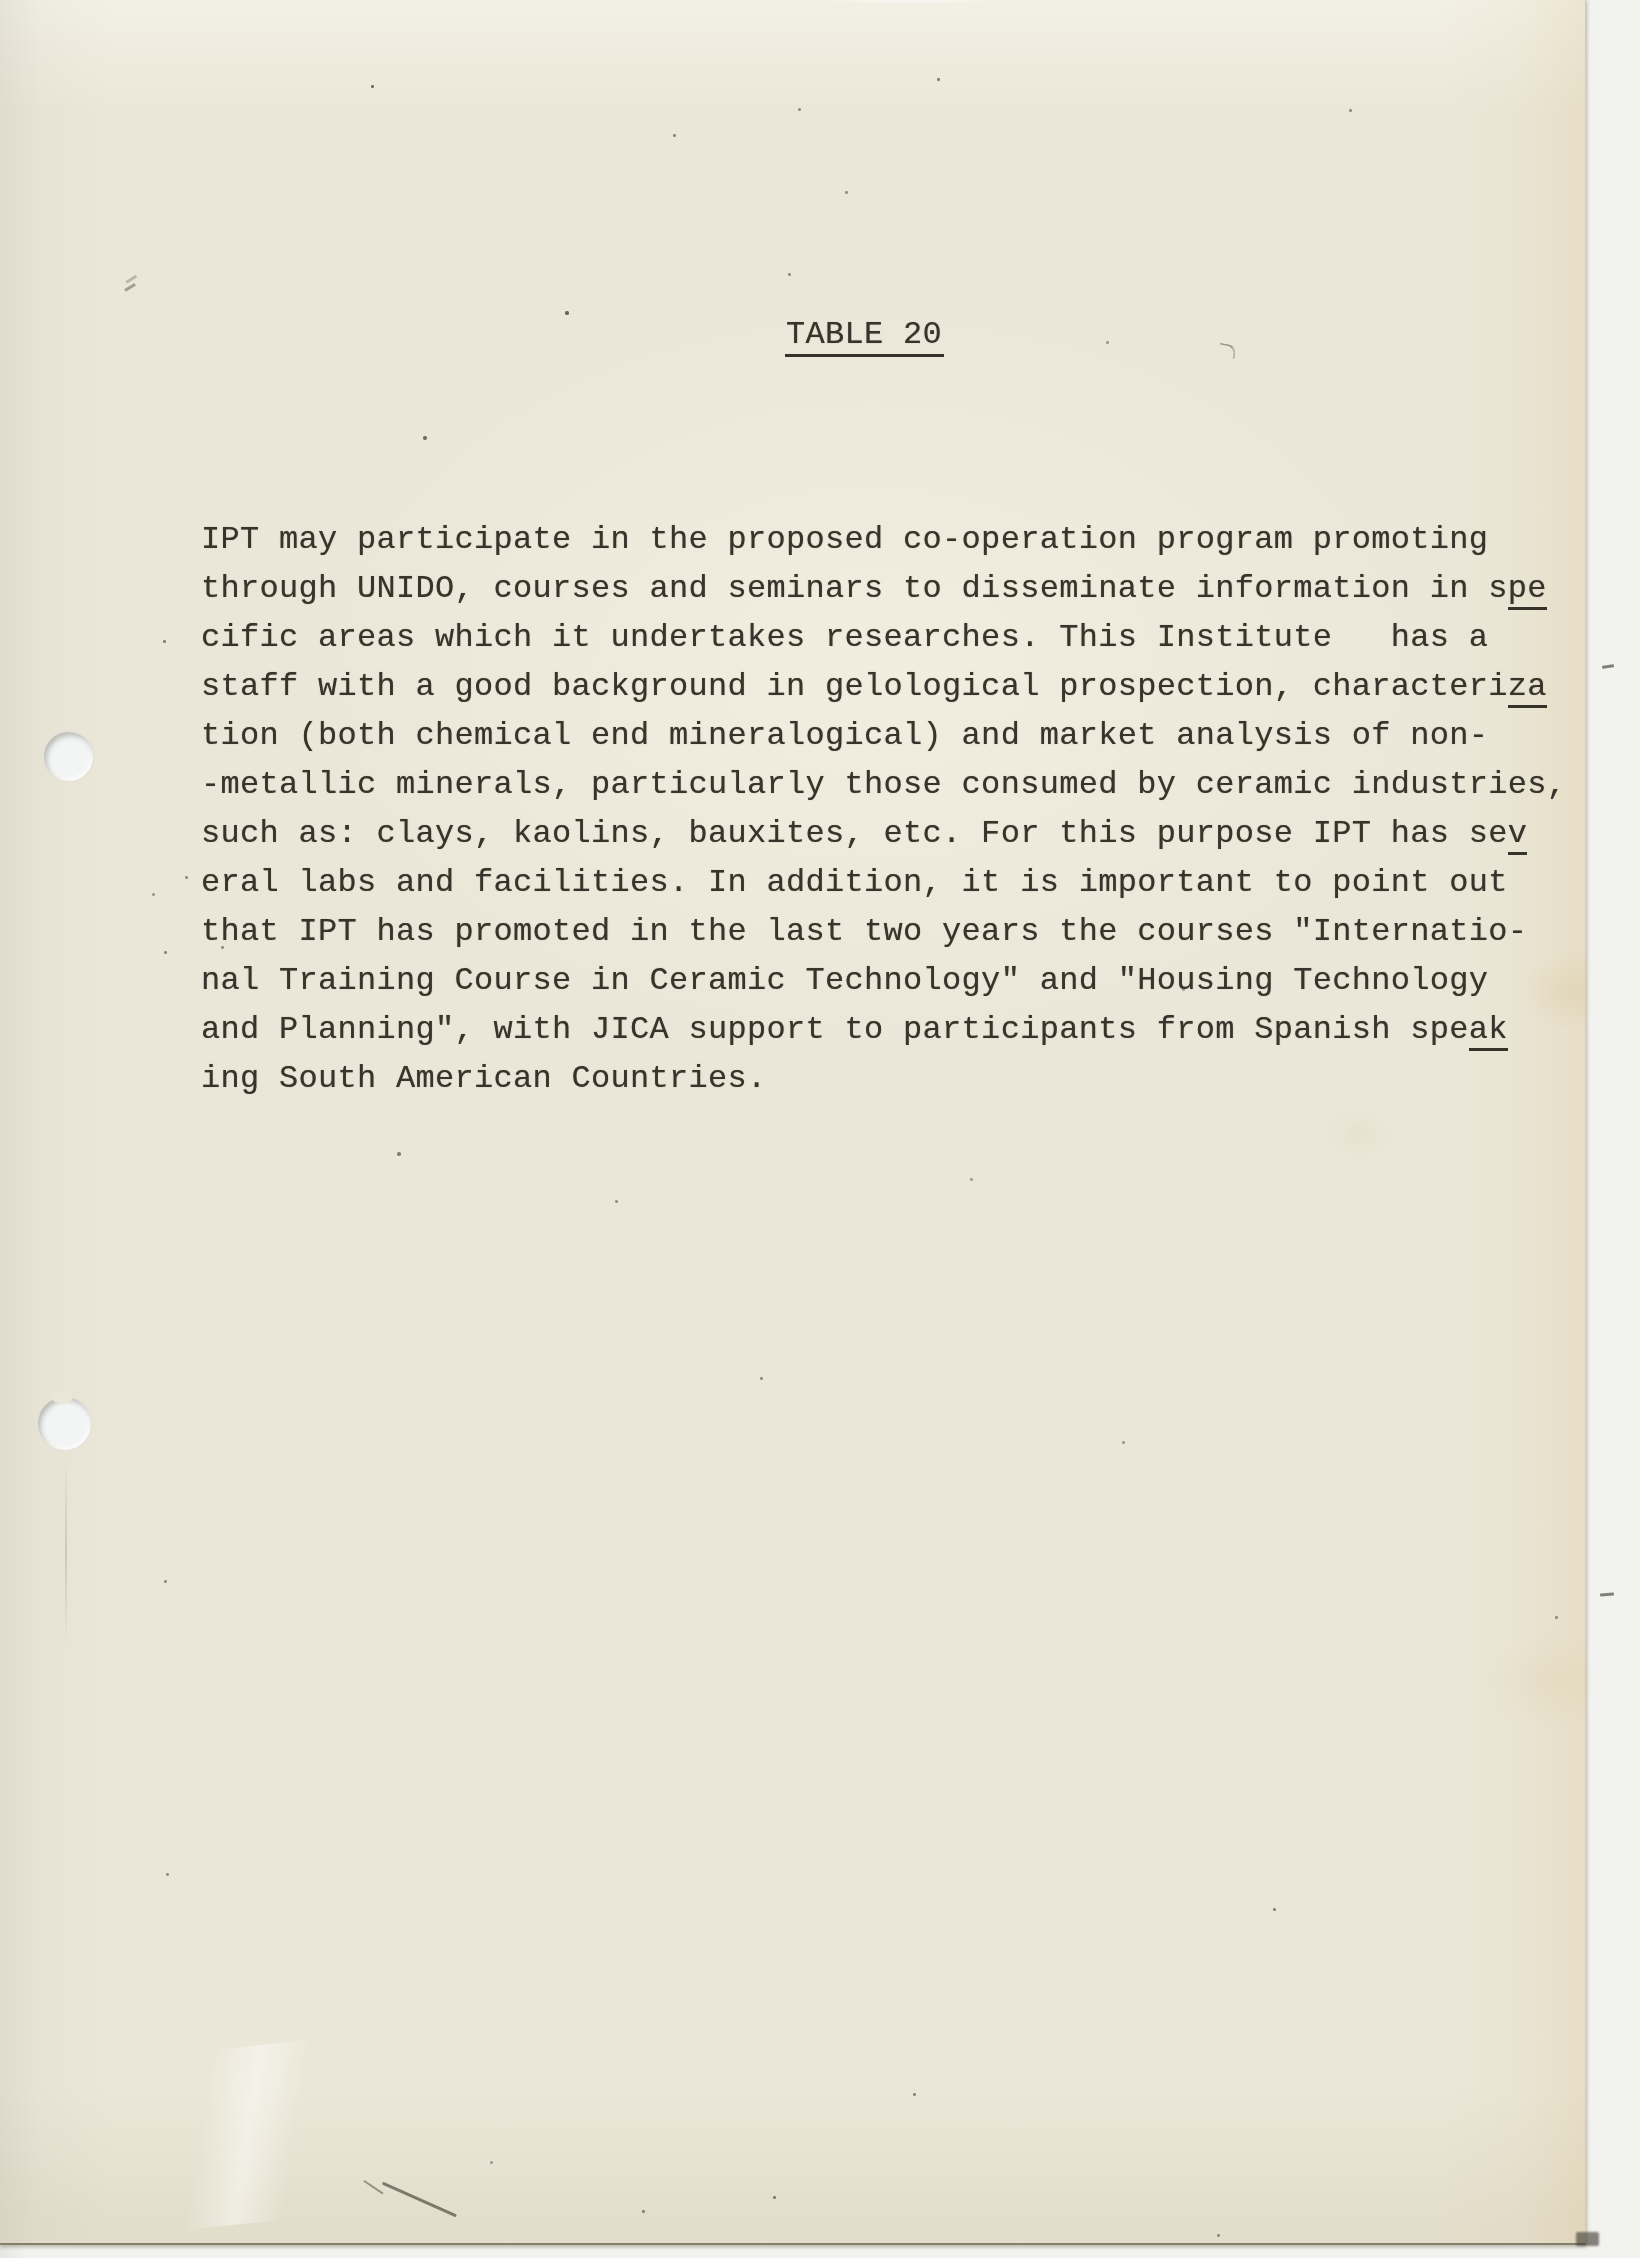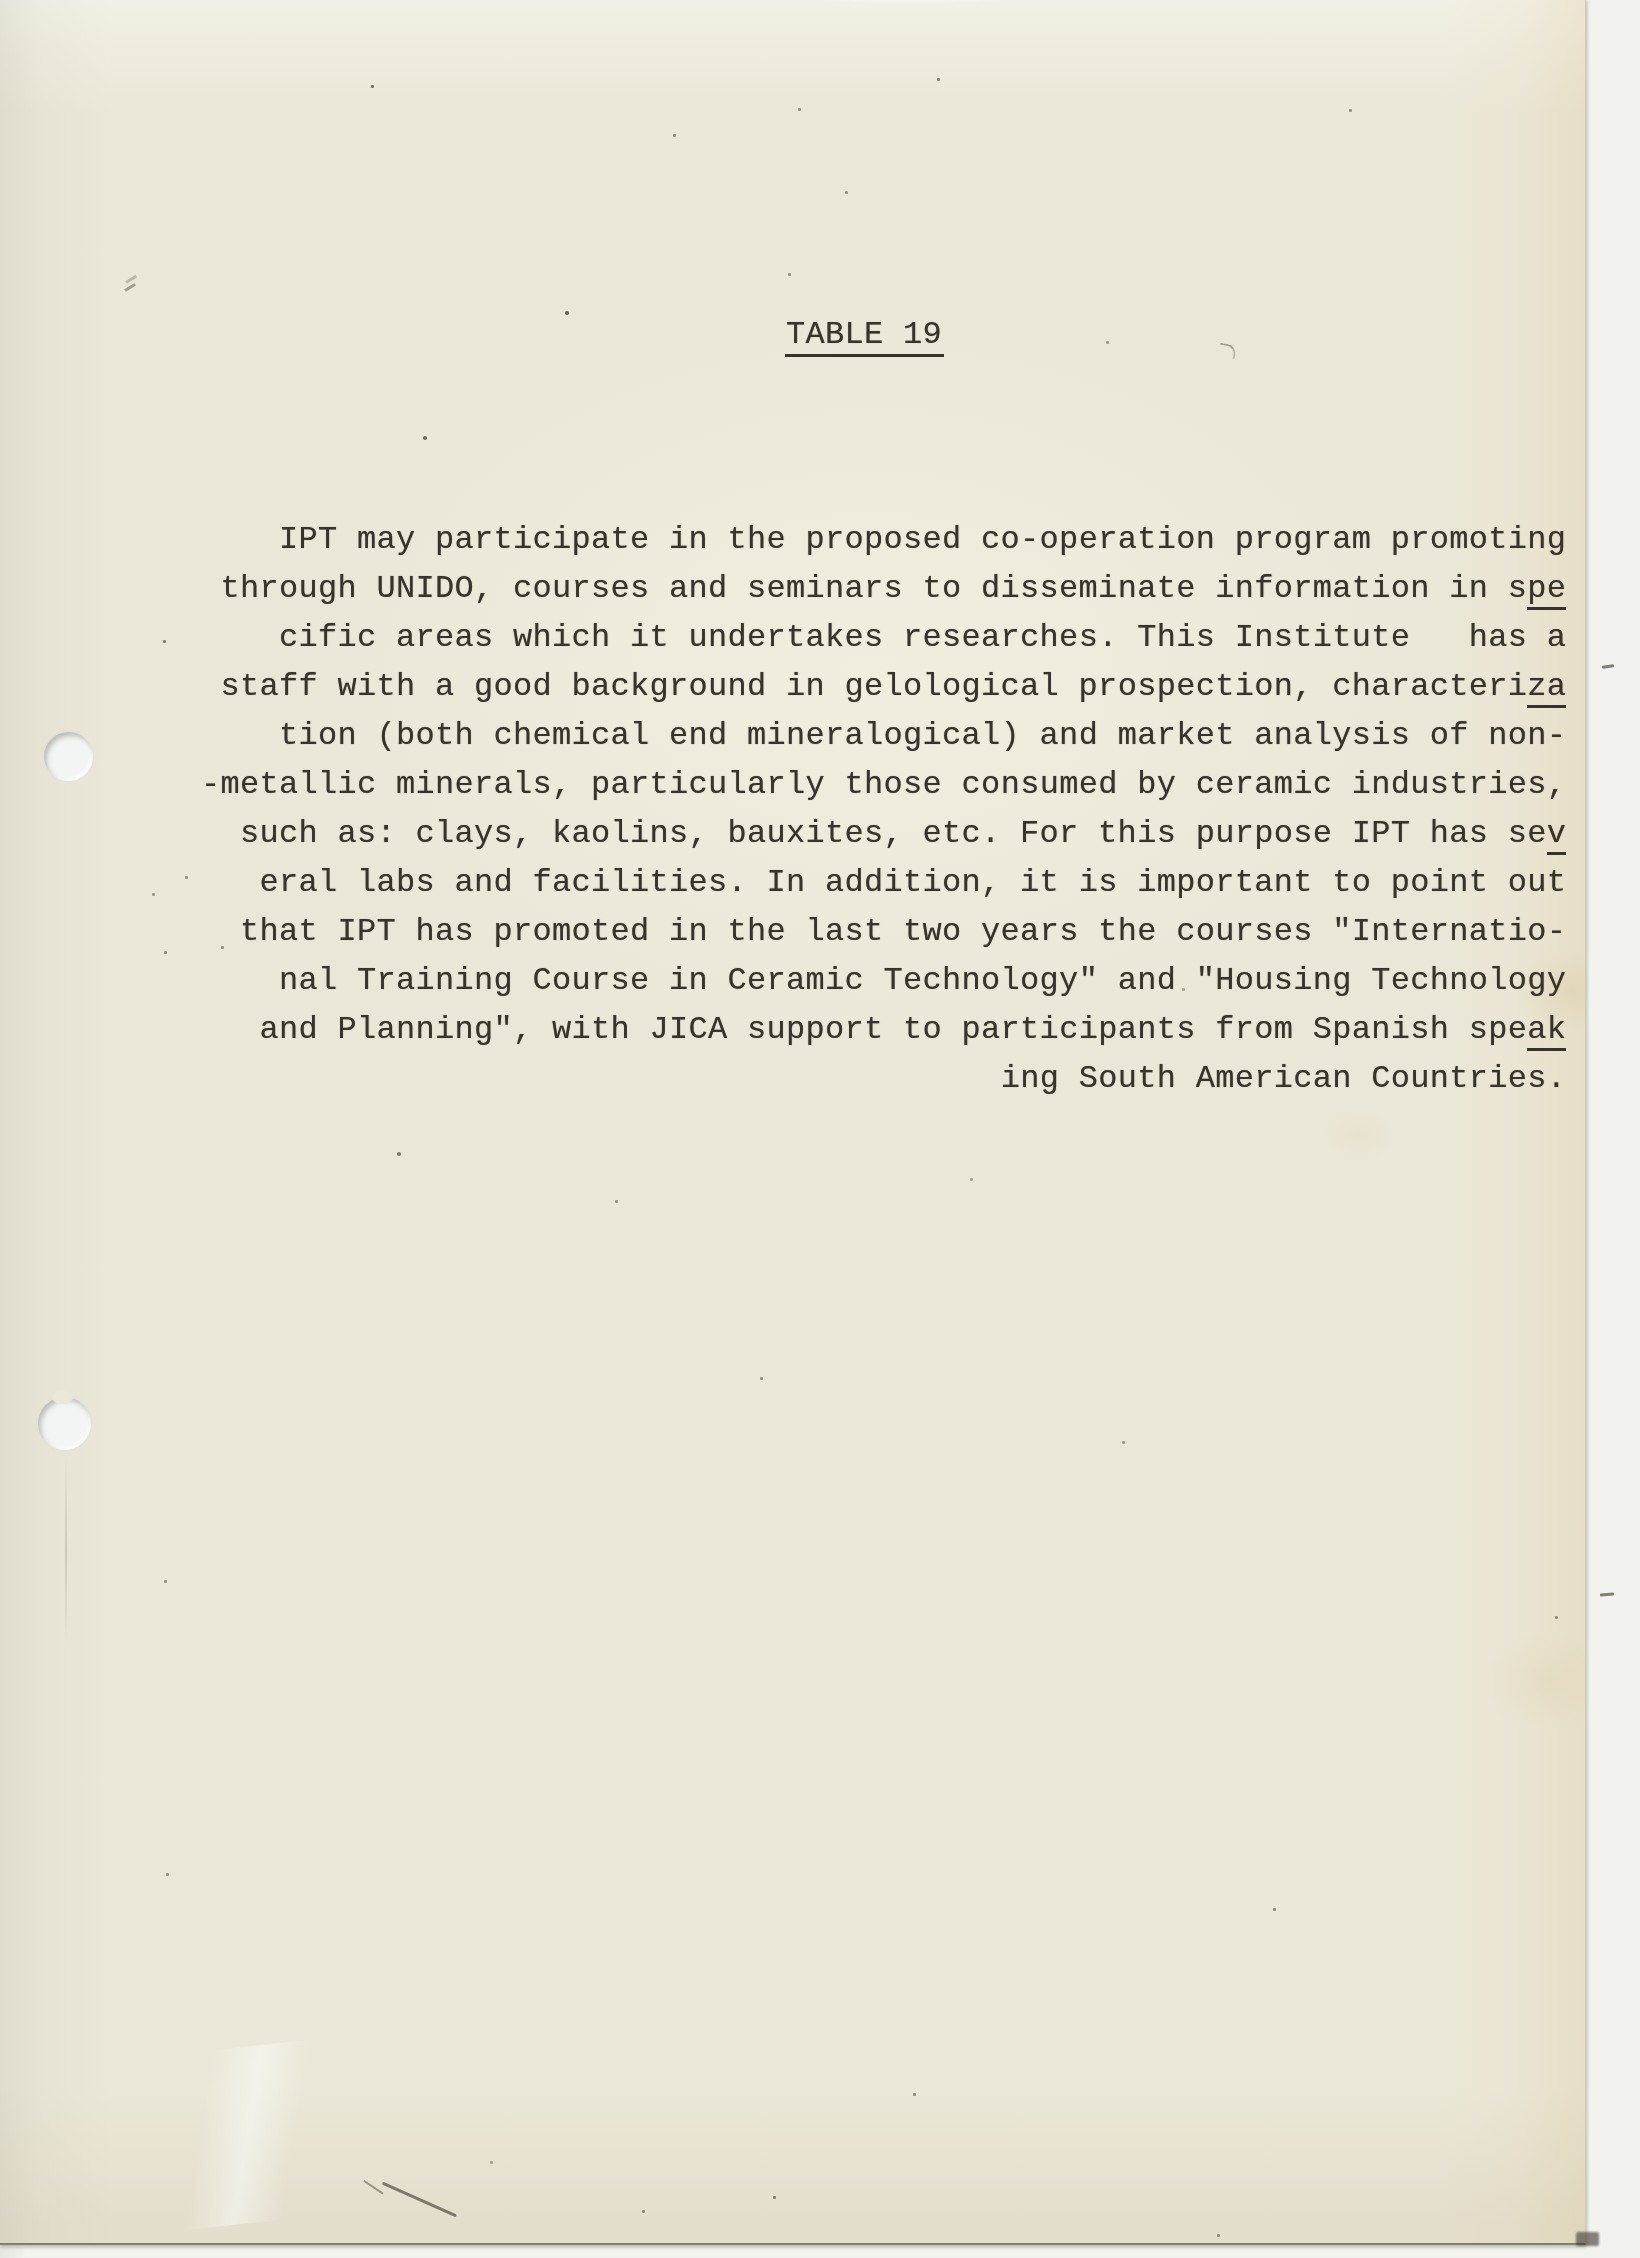--- a/index.html
+++ b/index.html
@@ -63,21 +63,21 @@
 
   
   .type {
     font-size: 32px; letter-spacing: 0.3px; white-space: pre;
     color: #38342b; text-shadow: 0 0 0.9px rgba(56,52,43,.55);
   }
   .doc-title   { position: absolute; left: 708px; top: 279px; line-height: 37px; }
   .doc-heading { position: absolute; left: 316px; top: 376px; line-height: 37px; }
   .doc-title .ul, .doc-heading .ul { border-bottom: 3.5px solid #36332b; padding: 0 1.8px 0.9px 0.9px; margin-left: -0.9px; }
   .paragraph { position: absolute; left: 201px; top: 515px; line-height: 49px; }
-  .line { height: 49px; text-align: right; }
+  .line { height: 49px; }
   .line .ul { border-bottom: 3.5px solid #36332b; }
 
   
   .speck { position: absolute; background: #3a372f; border-radius: 50%; }
   .mark-tick {
     position: absolute; left: 124px; top: 286px; width: 11.5px; height: 2.6px;
     background: rgba(100,96,84,.55); transform: rotate(-32deg);
     box-shadow: 5.3px -6.2px 0 rgba(100,96,84,.35);
   }
   .mark-curl {
@@ -106,21 +106,21 @@
 
 <div class="paper" id="paper">
 
   <div class="hole hole-1"></div>
   <div class="hole hole-2"></div>
   <div class="crease-v"></div>
   <div class="crease-bl"></div>
   <div class="tear-top"></div>
 
   <div class="type doc-title">
-    <span class="ul">TABLE 19</span>
+    <span class="ul">TABLE 20</span>
   </div>
 
 
   <div class="type paragraph" id="paragraph"><div class="line"><span>IPT may participate in the proposed co-operation program promoting</span></div><div class="line"><span>through UNIDO, courses and seminars to disseminate information in s</span><span class="ul">pe</span></div><div class="line"><span>cific areas which it undertakes researches. This Institute   has a</span></div><div class="line"><span>staff with a good background in gelological prospection, characteri</span><span class="ul">za</span></div><div class="line"><span>tion (both chemical end mineralogical) and market analysis of non-</span></div><div class="line"><span>-metallic minerals, particularly those consumed by ceramic industries,</span></div><div class="line"><span>such as: clays, kaolins, bauxites, etc. For this purpose IPT has se</span><span class="ul">v</span></div><div class="line"><span>eral labs and facilities. In addition, it is important to point out</span></div><div class="line"><span>that IPT has promoted in the last two years the courses "Internatio-</span></div><div class="line"><span>nal Training Course in Ceramic Technology" and "Housing Technology</span></div><div class="line"><span>and Planning", with JICA support to participants from Spanish spe</span><span class="ul">ak</span></div><div class="line"><span>ing South American Countries.</span></div></div>
 
   <div class="mark-tick"></div>
   <div class="mark-curl"></div>
   <div class="scratch"></div>
 <i class="speck" style="left: 371px; top: 85px; width: 2.6px; height: 2.6px; opacity: 0.7;"></i>
     <i class="speck" style="left: 673px; top: 134px; width: 2.6px; height: 2.6px; opacity: 0.55;"></i>

